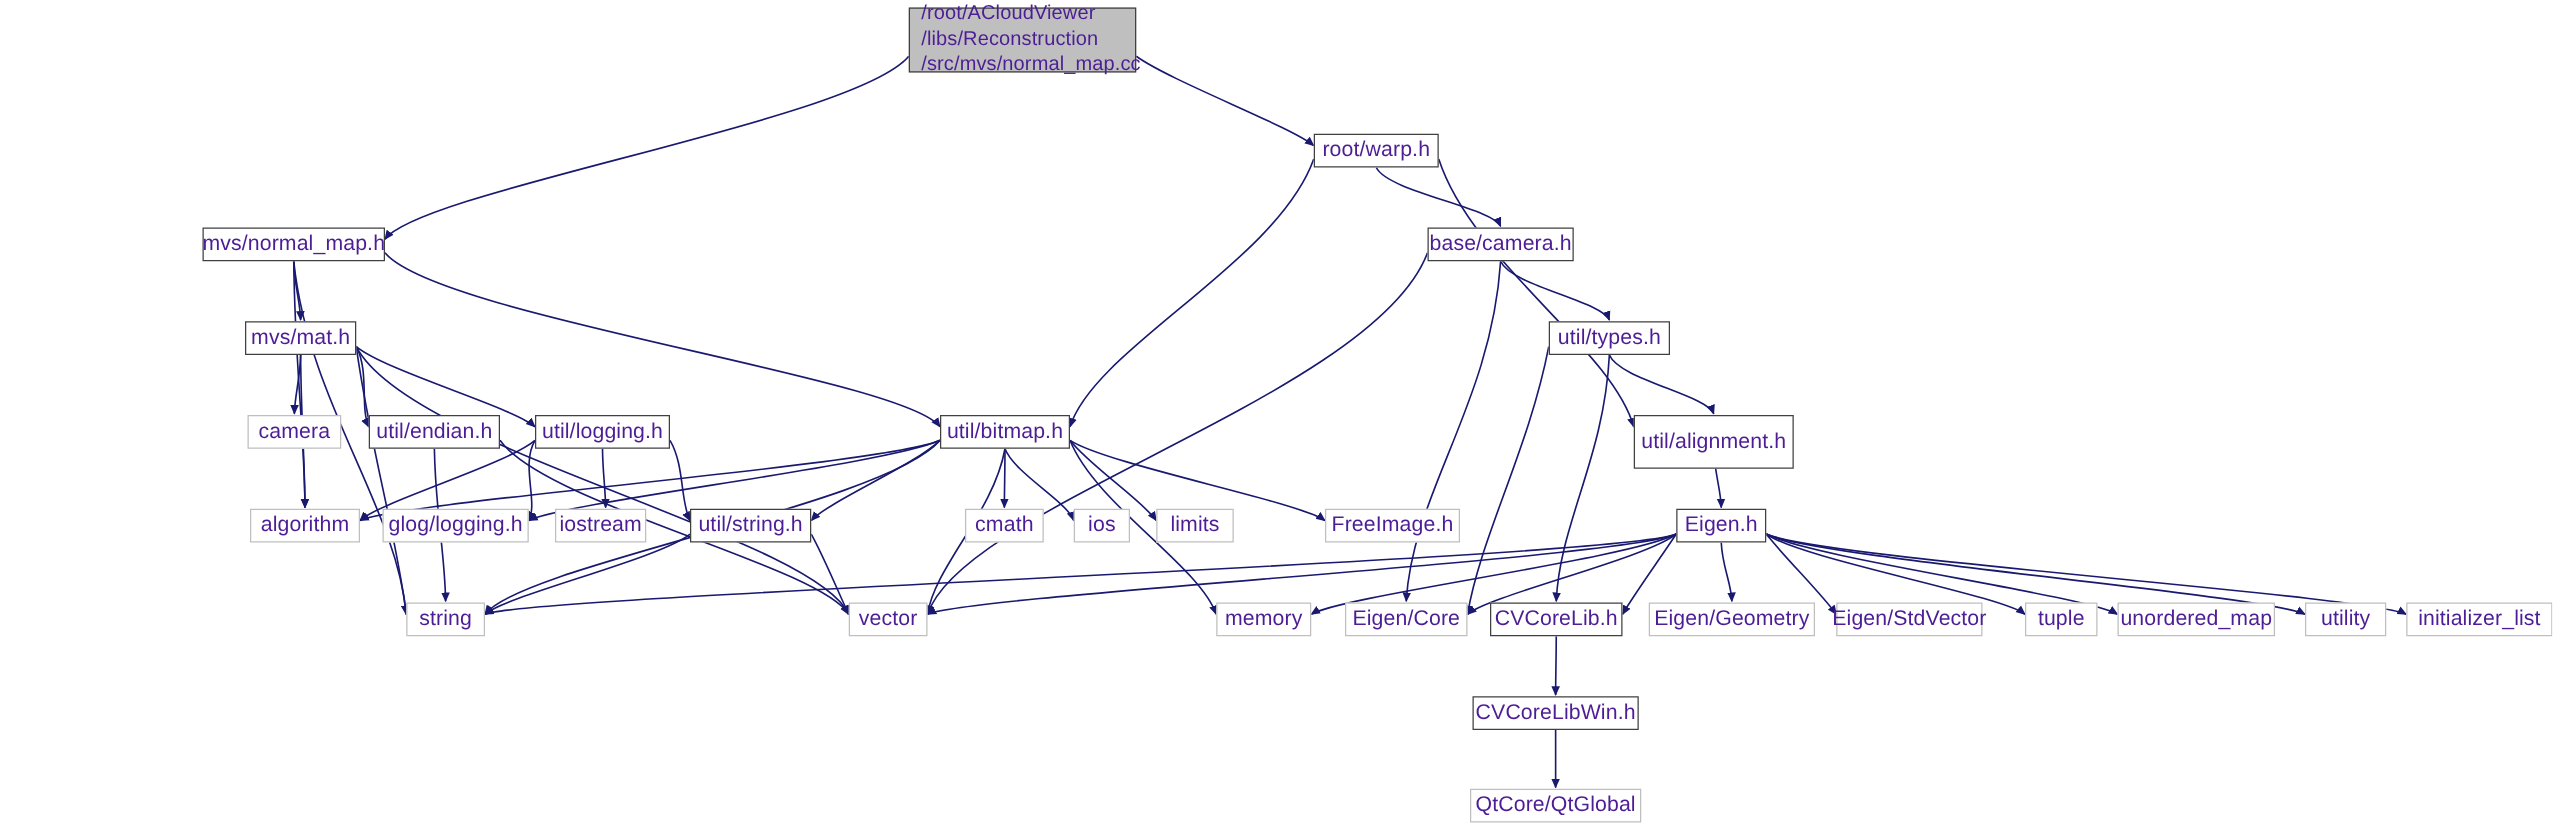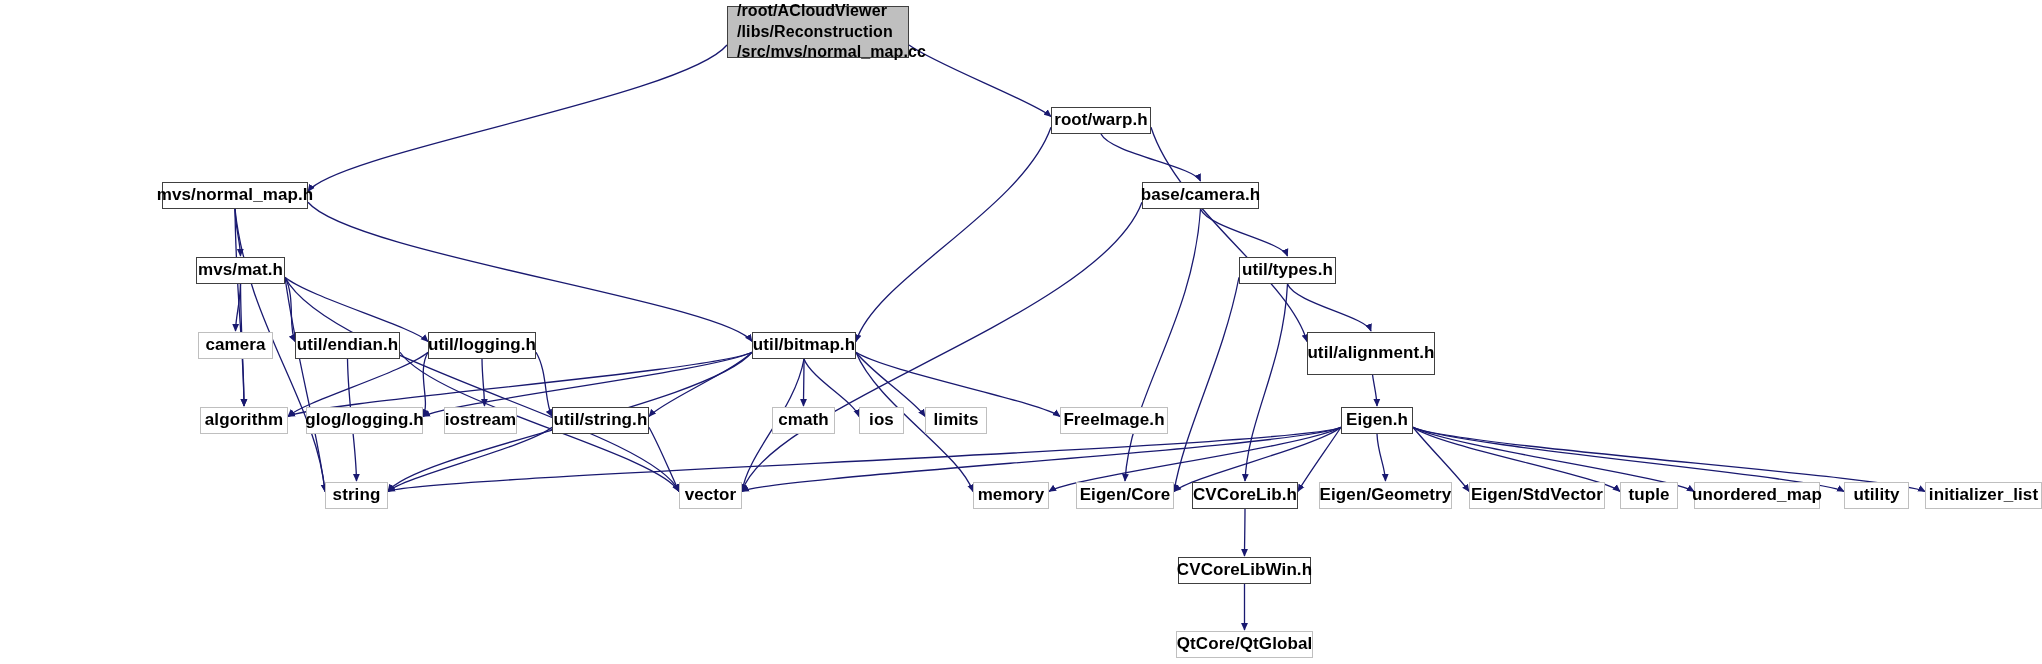--- a/index.html
+++ b/index.html
@@ -31,27 +31,26 @@
     height: 664px;
   }
   .node {
     position: absolute;
     box-sizing: border-box;
     display: flex;
     align-items: center;
     justify-content: center;
     background: #ffffff;
     border: 1px solid #bfbfbf;
-    color: #000000;
+    color: #4c1d95;
     font-size: 17px;
     line-height: 1.18;
     white-space: pre;
     text-align: center;
     letter-spacing: 0.1px;
-    font-weight: bold;
   }
   .node.local {
     border: 1.6px solid #404040;
   }
   .node.root {
     background: #bfbfbf;
     border: 1.6px solid #404040;
     text-align: left;
     justify-content: flex-start;
     padding-left: 9px;
@@ -148,21 +147,21 @@
       <div class="node extern" style="left: 859px; top: 407px; width: 45px; height: 27px;"><span class="lbl">ios</span></div>
       <div class="node extern" style="left: 925px; top: 407px; width: 62px; height: 27px;"><span class="lbl">limits</span></div>
       <div class="node extern" style="left: 1060px; top: 407px; width: 108px; height: 27px;"><span class="lbl">FreeImage.h</span></div>
       <div class="node local" style="left: 1341px; top: 407px; width: 72px; height: 27px;"><span class="lbl">Eigen.h</span></div>
       <div class="node extern" style="left: 325px; top: 482px; width: 63px; height: 27px;"><span class="lbl">string</span></div>
       <div class="node extern" style="left: 679px; top: 482px; width: 63px; height: 27px;"><span class="lbl">vector</span></div>
       <div class="node extern" style="left: 973px; top: 482px; width: 76px; height: 27px;"><span class="lbl">memory</span></div>
       <div class="node extern" style="left: 1076px; top: 482px; width: 98px; height: 27px;"><span class="lbl">Eigen/Core</span></div>
       <div class="node local" style="left: 1192px; top: 482px; width: 106px; height: 27px;"><span class="lbl">CVCoreLib.h</span></div>
       <div class="node extern" style="left: 1319px; top: 482px; width: 133px; height: 27px;"><span class="lbl">Eigen/Geometry</span></div>
-      <div class="node extern" style="left: 1469px; top: 482px; width: 136px; height: 27px;"><span class="lbl">Eigen/StdVector</span></div>
+      <div class="node extern" style="left: 1469px; top: 482px; width: 117px; height: 27px;"><span class="lbl">Eigen/StdVector</span></div>
       <div class="node extern" style="left: 1620px; top: 482px; width: 58px; height: 27px;"><span class="lbl">tuple</span></div>
       <div class="node extern" style="left: 1694px; top: 482px; width: 126px; height: 27px;"><span class="lbl">unordered_map</span></div>
       <div class="node extern" style="left: 1844px; top: 482px; width: 65px; height: 27px;"><span class="lbl">utility</span></div>
       <div class="node extern" style="left: 1925px; top: 482px; width: 117px; height: 27px;"><span class="lbl">initializer_list</span></div>
       <div class="node local" style="left: 1178px; top: 557px; width: 133px; height: 27px;"><span class="lbl">CVCoreLibWin.h</span></div>
       <div class="node extern" style="left: 1176px; top: 631px; width: 137px; height: 27px;"><span class="lbl">QtCore/QtGlobal</span></div>
     </div>
 </div>
 
 </body></html>

